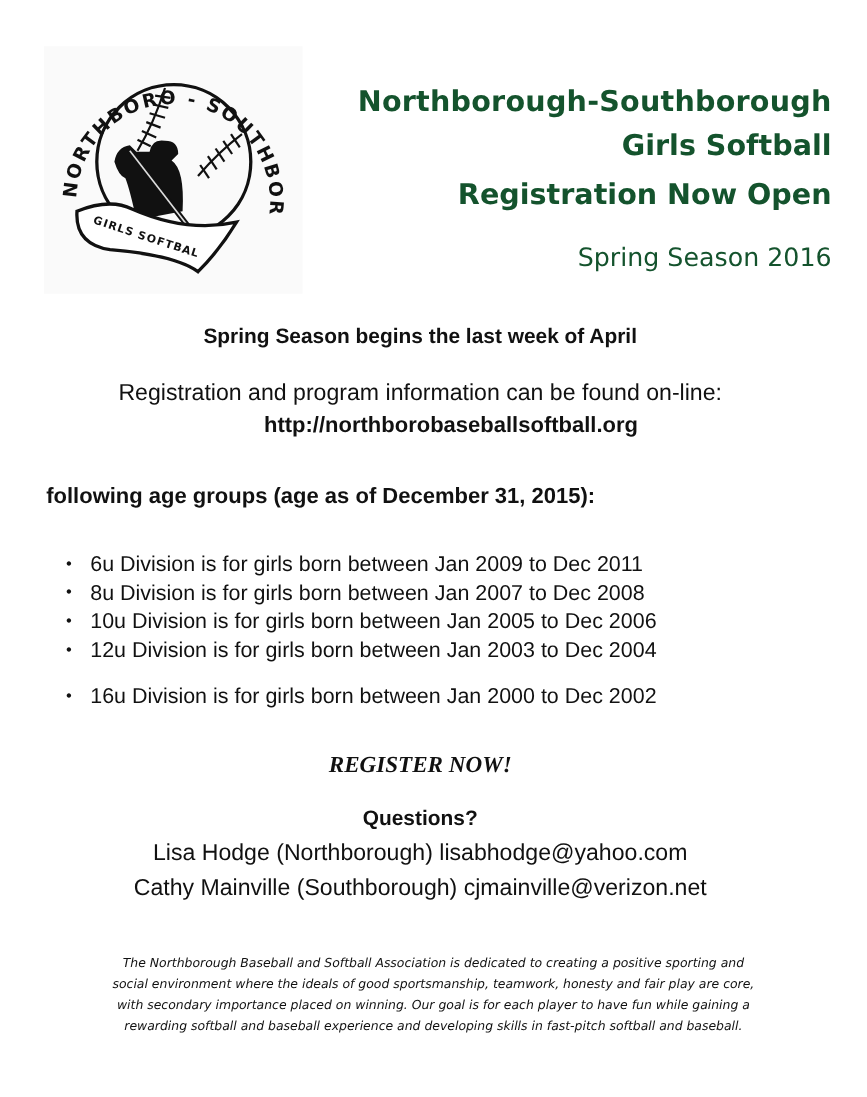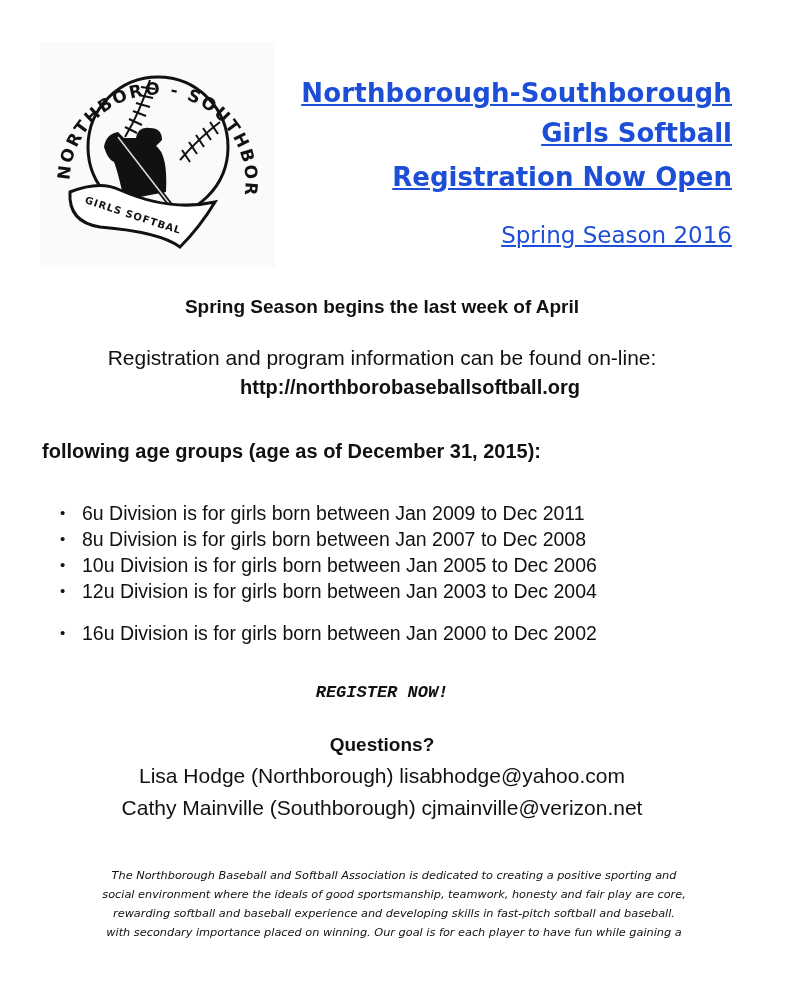--- a/index.html
+++ b/index.html
@@ -1,34 +1,34 @@
 <!DOCTYPE html>
 <html><head>
 <meta charset="utf-8">
 <style>
   html, body { margin: 0; padding: 0; background: #ffffff; }
   body { width: 788px; height: 997px; position: relative; overflow: hidden; color: #111; }
   .abs { position: absolute; }
   .logo { left: 40px; top: 42px; width: 235px; height: 225px; background: #fafafa; }
   .logo svg { width: 100%; height: 100%; }
-  .title { right: 56px; text-align: right; font-family: "DejaVu Sans", sans-serif; font-weight: bold; color: #1d4ed8; white-space: nowrap; text-decoration: underline; }
+  .title { right: 32px; text-align: right; font-family: "DejaVu Sans", sans-serif; font-weight: bold; color: #14532d; white-space: nowrap; }
   .t1 { top: 78px; font-size: 26px; letter-spacing: 0.2px; }
   .t2 { top: 118px; font-size: 26px; }
   .t3 { top: 162px; font-size: 26px; margin-left: 12px; }
   .t4 { top: 222px; font-size: 23px; font-weight: normal; }
   .center { left: 0; width: 764px; text-align: center; font-family: "Liberation Sans", sans-serif; white-space: nowrap; }
   .begins { top: 296px; font-size: 19px; font-weight: bold; }
   .reginfo { top: 346px; font-size: 21px; }
   .url { top: 376px; font-size: 20px; font-weight: bold; padding-left: 28px; }
   .fields { left: 42px; top: 436px; font-family: "Liberation Sans", sans-serif; font-weight: bold; font-size: 20px; line-height: 30px; white-space: nowrap; }
   .divisions { left: 60px; top: 500px; margin: 0; padding: 0; list-style: none; font-family: "Liberation Sans", sans-serif; font-size: 19.5px; }
   .divisions li { height: 26px; line-height: 26px; white-space: nowrap; }
   .divisions li:last-child { margin-top: 16px; }
   .bullet { display: inline-block; width: 22px; font-size: 15px; vertical-align: top; }
-  .register { top: 683px; font-family: Liberation Mono, monospace; font-weight: bold; font-style: italic; font-size: 17px; }
+  .register { top: 683px; font-family: Liberation Serif, serif; font-weight: bold; font-style: italic; font-size: 21px; }
   .questions { top: 734px; font-size: 19px; font-weight: bold; }
   .contact1 { top: 764px; font-size: 21px; }
   .contact2 { top: 796px; font-size: 21px; }
   .mission { left: 40px; width: 708px; top: 866px; text-align: center; font-family: "DejaVu Sans", sans-serif; font-style: italic; font-size: 11.3px; line-height: 19px; }
   .mission div { white-space: nowrap; }
 </style>
 </head>
 <body>
 
 <div class="abs logo">
@@ -107,15 +107,15 @@
 
 <div class="abs center register">REGISTER NOW!</div>
 
 <div class="abs center questions">Questions?</div>
 <div class="abs center contact1">Lisa Hodge (Northborough) lisabhodge@yahoo.com</div>
 <div class="abs center contact2">Cathy Mainville (Southborough) cjmainville@verizon.net</div>
 
 <div class="abs mission">
   <div>The Northborough Baseball and Softball Association is dedicated to creating a positive sporting and</div>
   <div>social environment where the ideals of good sportsmanship, teamwork, honesty and fair play are core,</div>
+  <div>with secondary importance placed on winning. Our goal is for each player to have fun while gaining a</div>
   <div>rewarding softball and baseball experience and developing skills in fast-pitch softball and baseball.</div>
-  <div>with secondary importance placed on winning. Our goal is for each player to have fun while gaining a</div>
 </div>
 
 </body></html>

